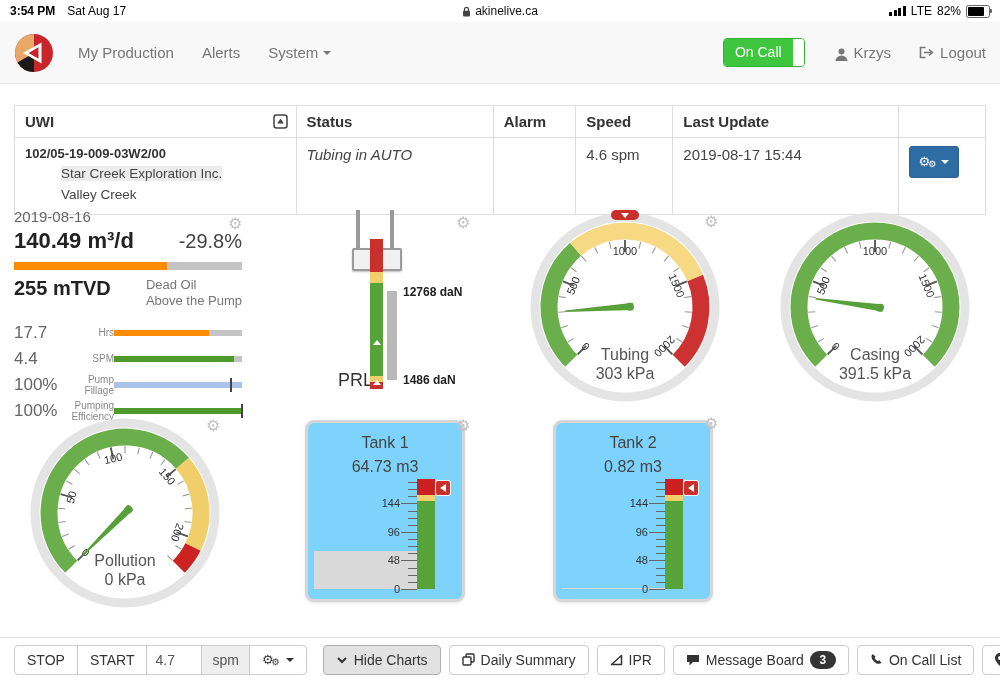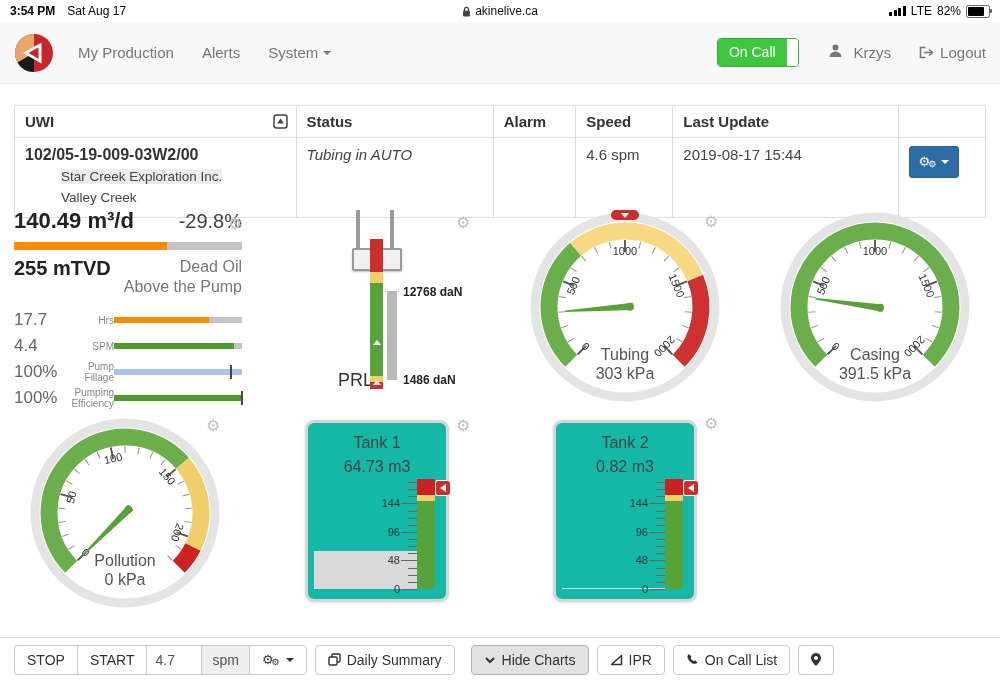--- a/index.html
+++ b/index.html
@@ -24,52 +24,52 @@
   
   .navbar{position:absolute;top:22px;left:0;right:0;height:62px;background:#f8f8f8;
           border-bottom:1px solid #e7e7e7;display:flex;align-items:center;padding:0 14px;box-sizing:border-box;}
   .brand{width:40px;height:40px;margin-right:24px;cursor:pointer;}
   .nav-link{font-size:15px;color:#777;margin-right:28px;cursor:pointer;display:flex;align-items:center;gap:5px;}
   .caret{display:inline-block;width:0;height:0;border-left:4px solid transparent;border-right:4px solid transparent;border-top:4px solid currentColor;}
   .nav-spacer{flex:1;}
   .oncall{display:flex;height:27px;border:1px solid #35b135;border-radius:4px;overflow:hidden;cursor:pointer;margin-right:30px;}
   .oncall .txt{background:#3ec63e;color:#fff;font-size:14px;line-height:27px;padding:0 11px;}
   .oncall .handle{width:11px;background:#fff;}
-  .nav-user{display:flex;align-items:flex-start;gap:12px;font-size:15px;color:#777;margin-right:28px;cursor:pointer;}
+  .nav-user{display:flex;align-items:flex-end;gap:6px;font-size:15px;color:#777;margin-right:28px;cursor:pointer;}
   .nav-logout{display:flex;align-items:center;gap:6px;font-size:15px;color:#777;cursor:pointer;}
 
   
   .main{position:absolute;top:84px;left:0;right:0;bottom:44px;background:#fff;}
 
   
   table.well{position:absolute;top:21px;left:14px;width:972px;border-collapse:collapse;table-layout:fixed;}
   table.well th,table.well td{border:1px solid #ddd;text-align:left;vertical-align:top;}
   table.well th{padding:7px 10px;font-size:15px;font-weight:bold;color:#333;position:relative;}
   table.well td{padding:8px 10px;font-size:15px;color:#444;height:58px;}
-  .uwi-num{font-weight:bold;font-size:16px;color:#333;margin-bottom:3px;}
+  .uwi-num{font-weight:bold;font-size:13px;color:#333;margin-bottom:3px;}
   .uwi-sub{font-size:13.5px;color:#444;line-height:1.55;padding-left:36px;}
   .uwi-sub .hl{background:#ececec;}
   .cell-status{font-style:italic;font-size:15.5px;color:#444;}
   .cell-speed{text-align:right;font-size:15.5px;}
   .sort-ic{position:absolute;right:8px;top:8px;}
   .btn-blue{display:inline-flex;align-items:center;gap:5px;background:#2e6da4;border:1px solid #2a6094;
             color:#fff;border-radius:3px;height:30px;padding:0 9px;cursor:pointer;}
   .btn-blue .glyph{color:#fff;}
 
   
   .pp{position:absolute;left:14px;top:124px;width:228px;}
   .pp-date{font-size:15px;color:#666;margin-bottom:3px;}
   .pp-row{display:flex;align-items:baseline;}
   .pp-rate{font-weight:bold;font-size:22px;color:#222;}
   .pp-delta{margin-left:auto;font-size:20px;color:#444;}
   .pp-bar{height:8px;background:#c4c4c4;margin-top:8px;position:relative;}
   .pp-bar i{position:absolute;left:0;top:0;bottom:0;}
   .pp-row2{display:flex;margin-top:7px;align-items:flex-start;}
   .pp-tvd{font-weight:bold;font-size:20px;color:#222;}
-  .pp-note{margin-left:auto;text-align:right;font-size:16px;color:#777;line-height:1.25;}
+  .pp-note{margin-left:auto;font-size:13px;color:#777;line-height:1.25;}
   .metrics{margin-top:10px;}
   .m-row{display:flex;align-items:center;height:26px;}
   .m-val{width:46px;font-size:17px;color:#666;}
   .m-lab{width:54px;text-align:right;font-size:10px;color:#888;line-height:1.1;box-sizing:border-box;}
   .m-bar{flex:1;height:6px;background:#c4c4c4;position:relative;}
   .m-bar i{position:absolute;left:0;top:0;bottom:0;}
   .m-tick{position:absolute;top:-4px;width:2px;height:14px;background:#444;}
 
   
   .gear{position:absolute;font-size:16px;color:#c3c3c3;cursor:pointer;line-height:1;}
@@ -83,21 +83,21 @@
   .prl .wtri{width:0;height:0;border-left:4px solid transparent;border-right:4px solid transparent;border-bottom:5px solid #fff;left:72.5px;}
   .prl .sidebar{left:87px;width:10px;background:#b9b9b9;}
   .prl .load{left:103px;font-size:12px;font-weight:bold;color:#222;white-space:nowrap;}
   .prl .plabel{font-size:18px;color:#333;}
 
   
   svg.gauge{position:absolute;width:200px;height:200px;}
   svg.gauge text{font-family:"Liberation Sans","DejaVu Sans",sans-serif;}
 
   
-  .tank{position:absolute;width:144px;height:182px;background:#14b8a6;border:3px solid #d6d6d6;border-radius:9px;
+  .tank{position:absolute;width:160px;height:182px;background:#7dd3fc;border:3px solid #d6d6d6;border-radius:9px;
         box-sizing:border-box;box-shadow:0 1px 3px rgba(0,0,0,.12);}
   .tank-title{margin-top:8px;text-align:center;font-size:16px;color:#444;line-height:1.5;}
   .tank .tz,.tank .ttick,.tank .tlab,.tank .tfill,.tank .tmark{position:absolute;}
   .tank .ttick{height:1px;background:#666;}
   .tank .tlab{left:62px;width:30px;text-align:right;font-size:11px;color:#333;}
   .tank .tfill{left:6px;width:103px;background:#d9d9d9;}
   .tank .tmark{left:128px;width:14px;height:14px;background:#c9302c;border-radius:2px;box-shadow:0 0 0 1px #fff;}
   .tank .tmark:after{content:"";position:absolute;left:4px;top:3px;width:0;height:0;
         border-top:4px solid transparent;border-bottom:4px solid transparent;border-right:6px solid #fff;}
 
@@ -231,20 +231,21 @@
                   <span class="g2">⚙</span>
                 </span>
             <span class="caret"></span>
           </span>
         </td>
       </tr>
     </tbody>
       </table>
 
     <div class="pp">
+      <div class="pp-date">2019-08-16</div>
       <div class="pp-row">
         <span class="pp-rate">140.49 m³/d</span>
         <span class="pp-delta">-29.8%</span>
       </div>
       <div class="pp-bar">
           <i id="pp-fill" style="width: 67%; background: rgb(251, 140, 0);"></i>
         </div>
       <div class="pp-row2">
         <span class="pp-tvd">255 mTVD</span>
         <span class="pp-note">
@@ -515,38 +516,45 @@
       <input value="4.7" style="">
       <span class="addon">spm</span>
       <button class="btn">
         <span class="gearpair glyph">
             <span class="g1">⚙</span>
             <span class="g2">⚙</span>
           </span>
         <span class="caret"></span>
       </button>
     </div>
+    <button class="btn active" style="margin-left:8px">
+      <svg width="12" height="8" viewBox="0 0 12 8">
+          <path d="M2 2 L6 6 L10 2" stroke="#333" stroke-width="2" fill="none"></path>
+        </svg>
+      <span>Hide Charts</span>
+    </button>
     <button class="btn">
       <svg width="13" height="13" viewBox="0 0 13 13">
           <rect x="4" y="1" width="8" height="8" rx="1" stroke="#333" stroke-width="1.4" fill="none"></rect>
           <rect x="1" y="4" width="8" height="8" rx="1" stroke="#333" stroke-width="1.4" fill="#fff"></rect>
         </svg>
       <span>Daily Summary</span>
     </button>
-    <button class="btn active" style="margin-left:8px">
-      <svg width="12" height="8" viewBox="0 0 12 8">
-          <path d="M2 2 L6 6 L10 2" stroke="#333" stroke-width="2" fill="none"></path>
-        </svg>
-      <span>Hide Charts</span>
-    </button>
     <button class="btn">
       <svg width="13" height="13" viewBox="0 0 13 13">
           <path d="M1.5 11.5 H11.5 V2.5 Z" stroke="#333" stroke-width="1.5" fill="none" stroke-linejoin="round"></path>
         </svg>
       <span>IPR</span>
+    </button>
+    <button class="btn">
+      <svg width="14" height="12" viewBox="0 0 14 12">
+          <path d="M1 1 h12 v7 h-6 l-3.5 3.5 v-3.5 h-2.5 z" fill="#333"></path>
+        </svg>
+      <span>Message Board</span>
+      <span class="badge">3</span>
     </button>
     <button class="btn">
       <svg width="13" height="13" viewBox="0 0 13 13">
           <path d="M2.6 1 C1 2.6 1 5.4 4 8.4 C7 11.4 9.8 11.4 11.4 9.8 L9.4 7.3 L7.7 8.2 C6.4 7.7 5.1 6.4 4.6 5.1 L5.5 3.4 Z" fill="#333"></path>
         </svg>
       <span>On Call List</span>
     </button>
     <button class="btn">
       <svg width="10" height="13" viewBox="0 0 10 13">
           <path fill-rule="evenodd" d="M5 0 C2.2 0 0 2.2 0 5 C0 8.5 5 13 5 13 C5 13 10 8.5 10 5 C10 2.2 7.8 0 5 0 Z M5 7 A2 2 0 1 1 5 3 A2 2 0 1 1 5 7 Z" fill="#333"></path>

